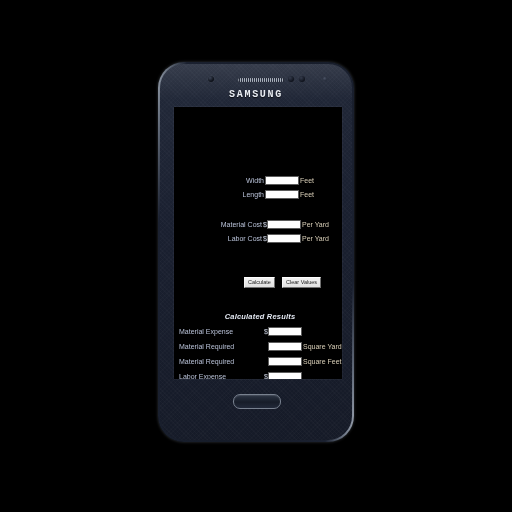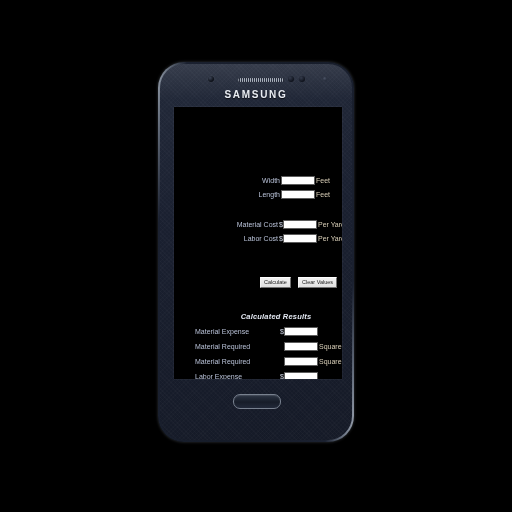--- a/index.html
+++ b/index.html
@@ -95,21 +95,21 @@
     background: radial-gradient(circle at 35% 30%, #565f72 0%, #262c3a 70%);
     opacity: 0.75;
   }
 
   .brand {
     position: absolute;
     top: 25px;
     left: 0;
     width: 100%;
     text-align: center;
-    font-family: Liberation Sans, sans-serif;
+    font-family: Liberation Mono, monospace;
     font-size: 10px;
     font-weight: bold;
     letter-spacing: 1.7px;
     color: #e9edf3;
     text-shadow: 0 1px 1px rgba(0,0,0,0.7);
   }
 
   
   .screen {
     position: absolute;
@@ -132,21 +132,21 @@
     height: 13px;
     border-radius: 7px;
     background: linear-gradient(180deg, #2c3443 0%, #171d29 55%, #222939 100%);
     border: 1px solid #78818f;
     box-shadow: inset 0 1px 1px rgba(255,255,255,0.12);
   }
 
   
   .app {
     position: absolute;
-    left: 16px; top: 0;
+    left: 0; top: 0;
     width: 172px;
     height: 272px;
     color: #c3cbe0;
     font-size: 7px;
   }
 
   .form-row {
     position: absolute;
     height: 11px;
     display: flex;

